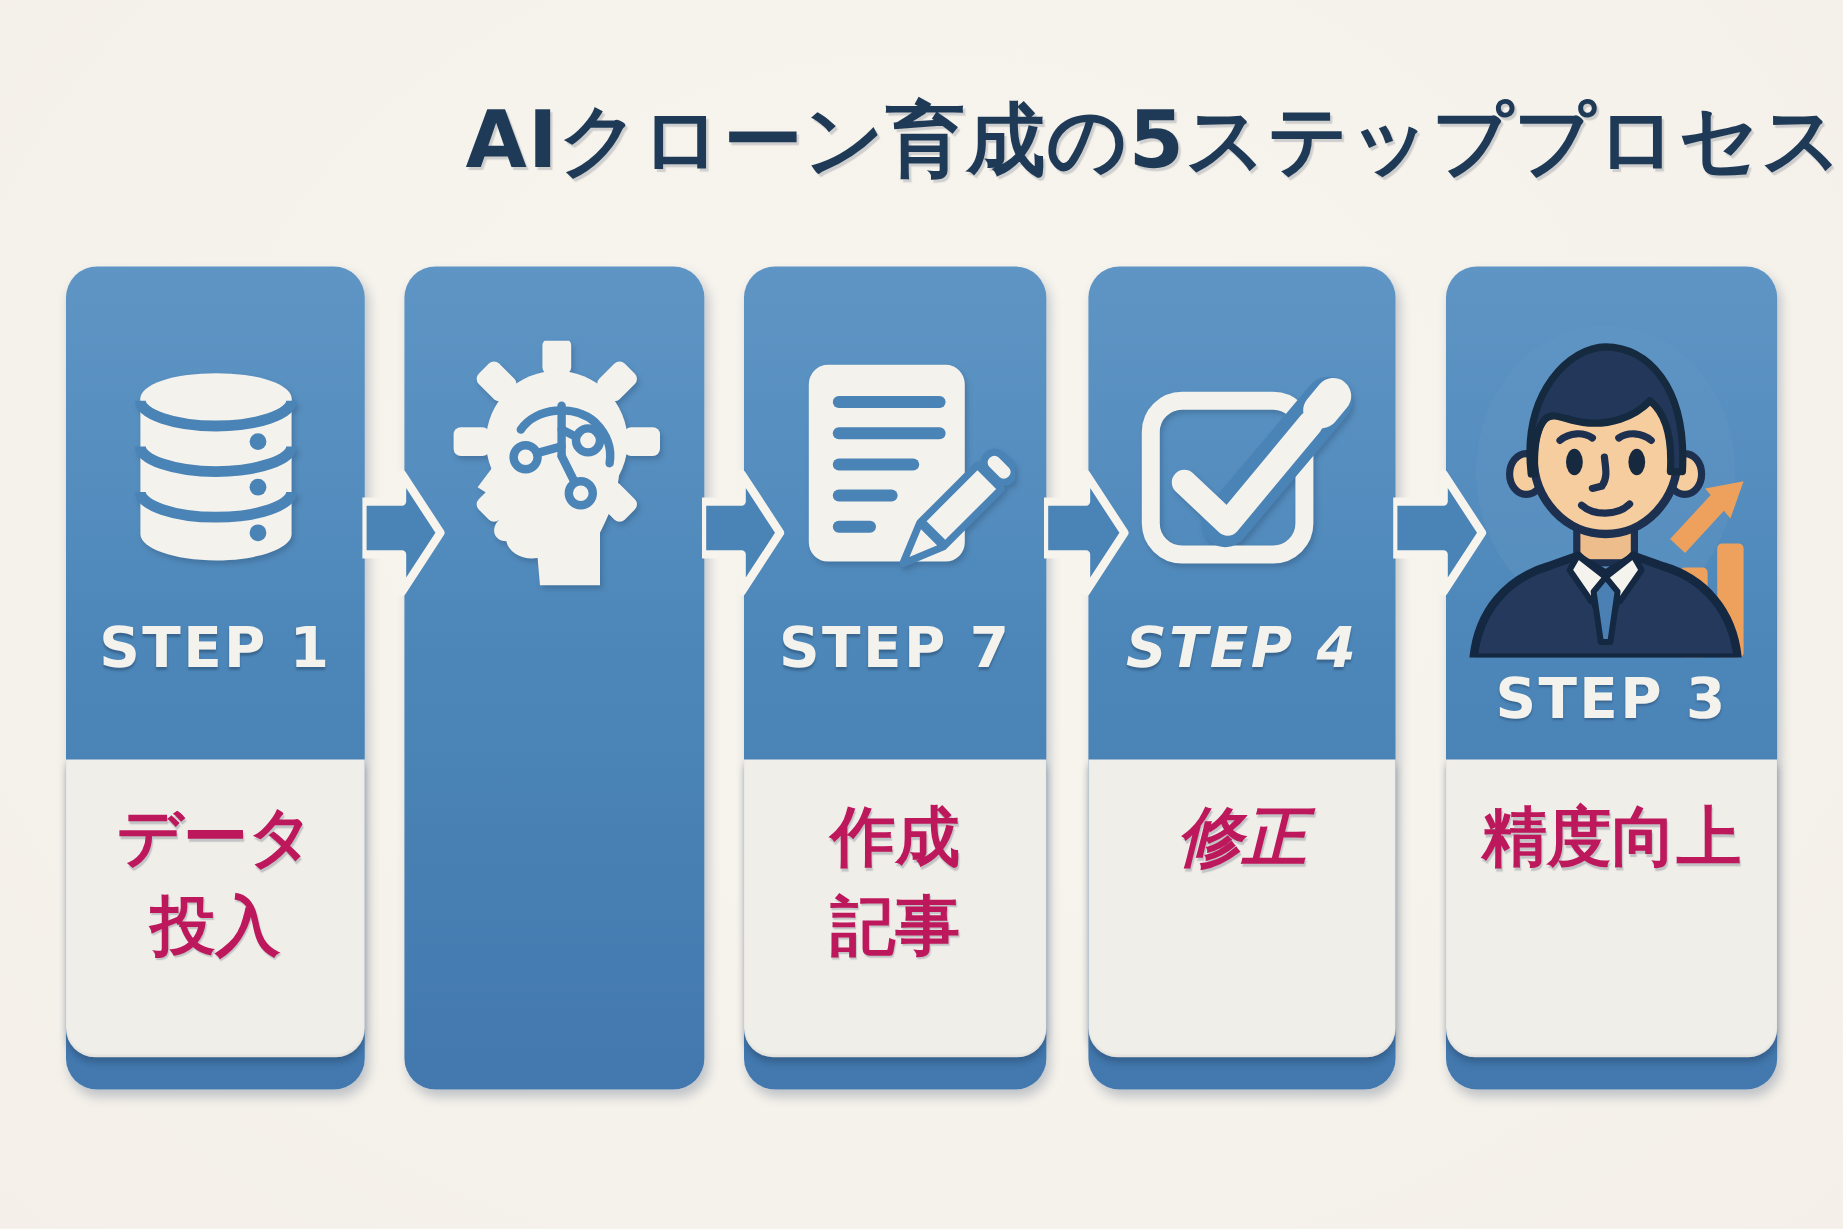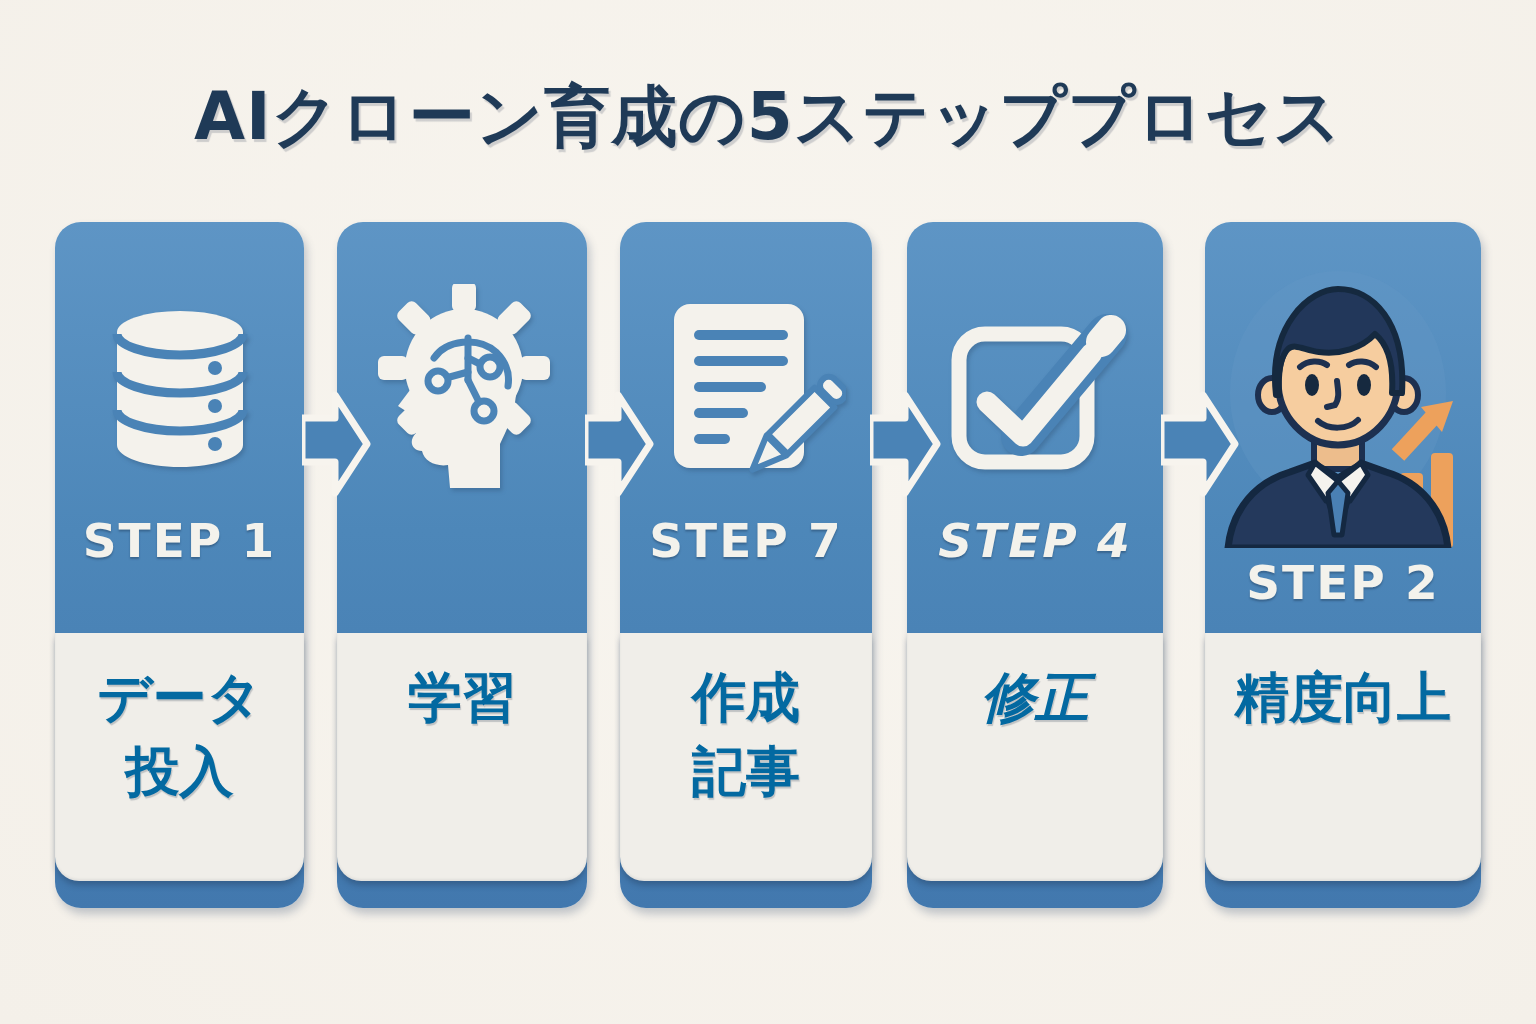--- a/index.html
+++ b/index.html
@@ -7,21 +7,21 @@
     width:1536px;height:1024px;overflow:hidden;
     font-family:"DejaVu Sans","Liberation Sans",sans-serif;
     background:#f6f3ed;
   }
   .stage{
     position:relative;width:1536px;height:1024px;
     background:radial-gradient(ellipse at 50% 40%, #f8f5ef 0%, #f4f0e9 100%);
   }
   .title{
     position:absolute;left:0;right:0;top:72px;
-    text-align:center;white-space:nowrap;
+    text-align:right;white-space:nowrap;
     font-size:66px;font-weight:800;letter-spacing:1px;
     color:#1f3a57;
     text-shadow:2px 3px 1px rgba(25,40,65,0.18);
   }
   .card{
     position:absolute;top:222px;height:686px;
     border-radius:26px;
     background:linear-gradient(180deg,#5e95c5 0%,#4d87b9 45%,#4278ae 100%);
     box-shadow:3px 6px 9px rgba(70,90,120,0.30);
   }
@@ -40,21 +40,21 @@
   .panel{
     position:absolute;left:0;right:0;top:411px;height:220px;
     background:#f0eee9;
     border-radius:0 0 24px 24px;
     box-shadow:0 5px 6px -1px rgba(30,55,85,0.40), inset 0 -2px 2px rgba(120,130,140,0.12);
     text-align:center;
     padding-top:28px;box-sizing:content-box;
   }
   .nm{
     font-size:54px;line-height:74px;font-weight:800;
-    color:#0369a1;
+    color:#be185d;
     text-shadow:1px 2px 1px rgba(25,40,65,0.22);
   }
   .flow-arrow{position:absolute;top:388px;z-index:5;}
   .avatar-wrap{position:absolute;}
 </style>
 </head>
 <body>
 
 <div class="stage">
 
@@ -102,23 +102,20 @@
           <path d="M106,54 L106,96"></path>
           <path d="M106,88 L84,94"></path>
           <path d="M106,74 L118,80"></path>
           <path d="M106,96 L116,116"></path>
         </g>
         <circle cx="76" cy="97" r="10" fill="#f4f2ec" stroke="#4b84b7" stroke-width="7"></circle>
         <circle cx="128" cy="83" r="10" fill="#f4f2ec" stroke="#4b84b7" stroke-width="7"></circle>
         <circle cx="122" cy="127" r="10" fill="#f4f2ec" stroke="#4b84b7" stroke-width="7"></circle>
       </svg>
     </div>
-    <div class="panel">
-      <div class="nm">学習</div>
-    </div>
   </div>
 
   <div class="card" style="left:620px;width:252px;">
     <div class="icon-wrap" style="top:66px;width:200px;height:200px;">
       <svg width="200" height="200" viewBox="0 0 200 200">
         <rect x="28" y="16" width="130" height="164" rx="16" fill="#f4f2ec"></rect>
         <g fill="#4a83b6">
           <rect x="48" y="42" width="94" height="10" rx="5"></rect>
           <rect x="48" y="68" width="94" height="10" rx="5"></rect>
           <rect x="48" y="94" width="72" height="10" rx="5"></rect>
@@ -183,21 +180,21 @@
 
         <path d="M8,285 C12,246 36,219 70,209 L95,200 L118,222 L141,200 L166,209
                  C200,219 224,246 228,285 Z" fill="#24395c" stroke="#142841" stroke-width="7" stroke-linejoin="round"></path>
 
         <path d="M95,200 L118,268 L141,200 L118,214 Z" fill="#f5f3ee" stroke="#142841" stroke-width="5" stroke-linejoin="round"></path>
         <path d="M95,200 L118,218 L106,238 L88,212 Z" fill="#f5f3ee" stroke="#142841" stroke-width="5" stroke-linejoin="round"></path>
         <path d="M141,200 L118,218 L130,238 L148,212 Z" fill="#f5f3ee" stroke="#142841" stroke-width="5" stroke-linejoin="round"></path>
         <path d="M118,218 L128,230 L122,272 L114,272 L108,230 Z" fill="#4a80b4" stroke="#142841" stroke-width="5" stroke-linejoin="round"></path>
       </svg>
     </div>
-    <div class="step-badge">STEP 2</div>
+    <div class="step-badge">STEP 3</div>
     <div class="panel">
       <div class="nm">精度向上</div>
     </div>
   </div>
 
   <svg class="flow-arrow" style="left:302px;" width="69" height="112" viewBox="0 0 69 112">
     <polygon points="0,30 33,30 33,7 65,56 33,105 33,74 0,74" fill="#4a83b6" stroke="#f7f4ee" stroke-width="7" stroke-linejoin="round"></polygon>
   </svg>
   <svg class="flow-arrow" style="left:585px;" width="69" height="112" viewBox="0 0 69 112">
     <polygon points="0,30 33,30 33,7 65,56 33,105 33,74 0,74" fill="#4a83b6" stroke="#f7f4ee" stroke-width="7" stroke-linejoin="round"></polygon>

